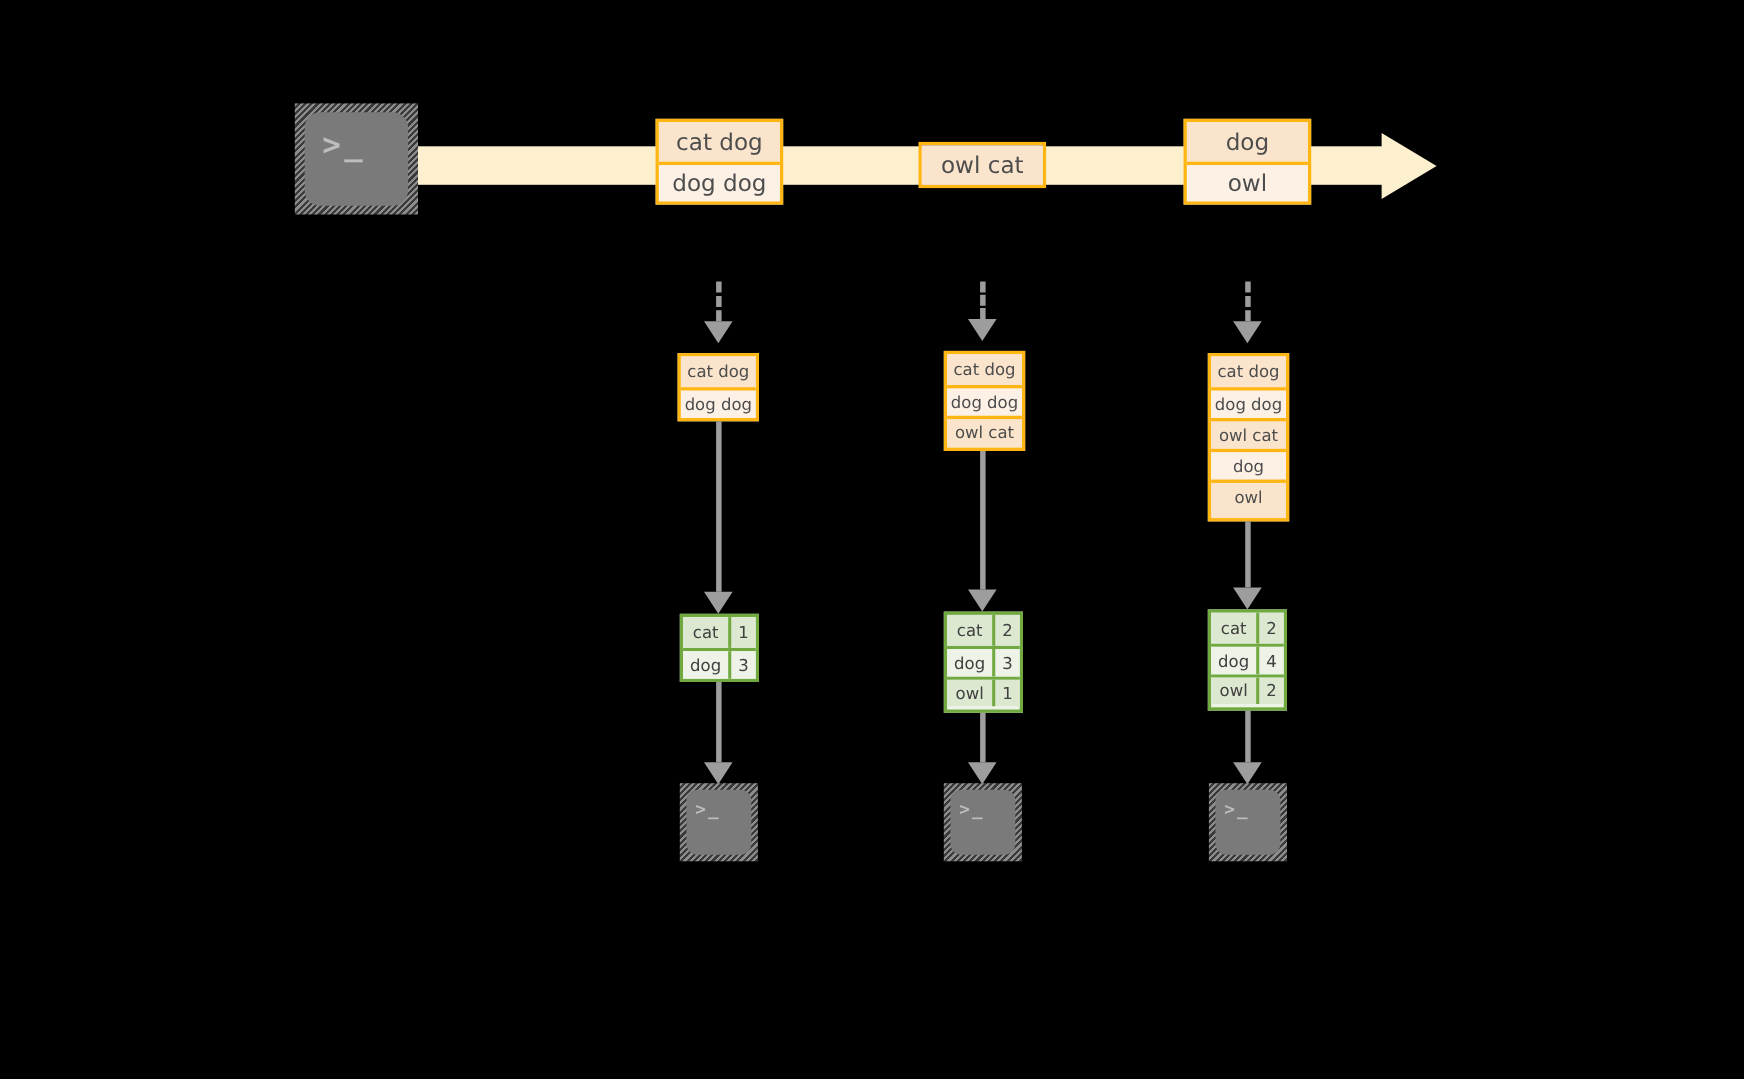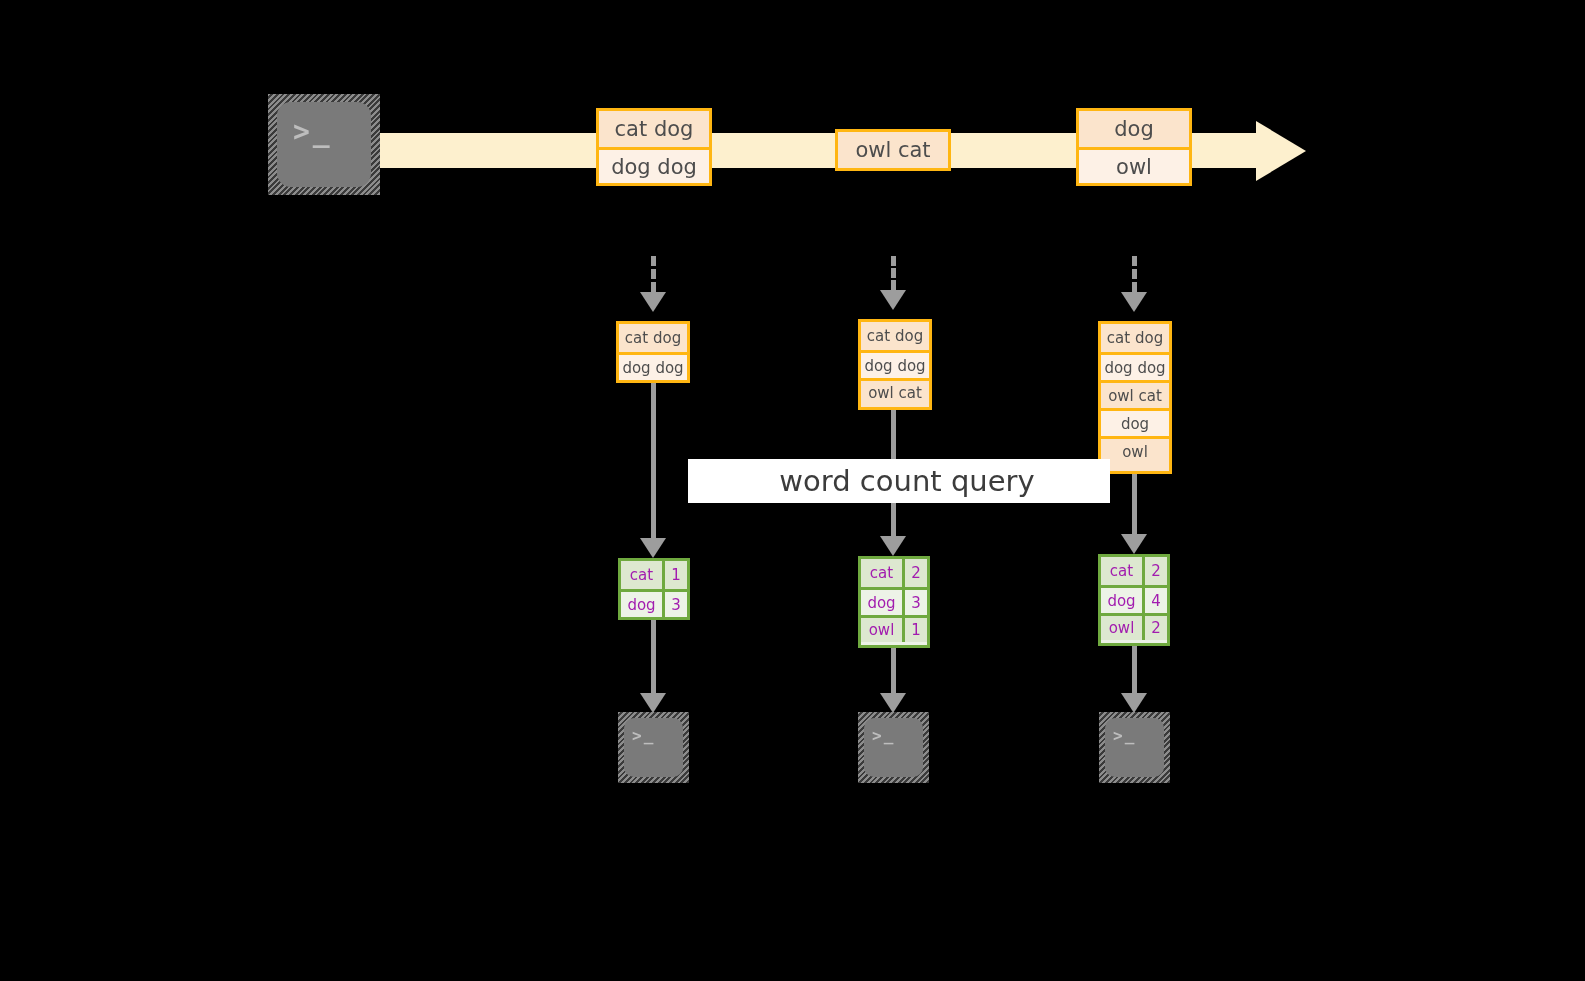--- a/index.html
+++ b/index.html
@@ -29,21 +29,21 @@
   .obox .row.dark{background:#FBE4CC;}
   .obox .row.light{background:#FDF1E6;}
   .obox .row.sep{border-top:3px solid #FFB612;}
 
   
   .gbox{position:absolute;box-sizing:border-box;border:3px solid #6FA93F;
         background:#EDF3E7;}
   .gbox .grow{display:flex;box-sizing:border-box;}
   .gbox .grow.sep{border-top:3px solid #6FA93F;}
   .gbox .gcell{box-sizing:border-box;display:flex;align-items:center;
-        justify-content:center;color:#a21caf;white-space:nowrap;}
+        justify-content:center;color:#404040;white-space:nowrap;}
   .gbox .gcell.key{border-right:3px solid #6FA93F;}
   .gbox .grow.shade .gcell{background:#DDE8D0;}
   .gbox .grow.plain .gcell{background:#EDF3E7;}
 
   
   .vline{position:absolute;background:#9d9d9d;width:5px;}
   .vdash{position:absolute;width:0;border-left:5px dashed #9d9d9d;}
   .vhead{position:absolute;width:0;height:0;
     border-left:13px solid transparent;border-right:13px solid transparent;
     border-top:20px solid #9d9d9d;}
@@ -178,17 +178,14 @@
 
   <div class="vline" style="left:1132px;top:646px;height:47px;"></div>
   <div class="vhead" style="left:1121px;top:693px;"></div>
 
   <div class="term" style="left:1099px;top:712px;width:71px;height:71px;">
     <div class="hatch"></div>
     <div class="face" style="left:6px;top:6px;right:6px;bottom:6px;border-radius:10px;"></div>
     <div class="glyph" style="left:14px;top:16px;font-size:16px;letter-spacing:2px;">&gt;_</div>
   </div>
 
-  <div class="banner" style="left:688px;top:459px;width:422px;height:44px;font-size:29px;">
-    <span style="transform:translateX(8px);">word count query</span>
-  </div>
 
 </div>
 
 </body></html>

